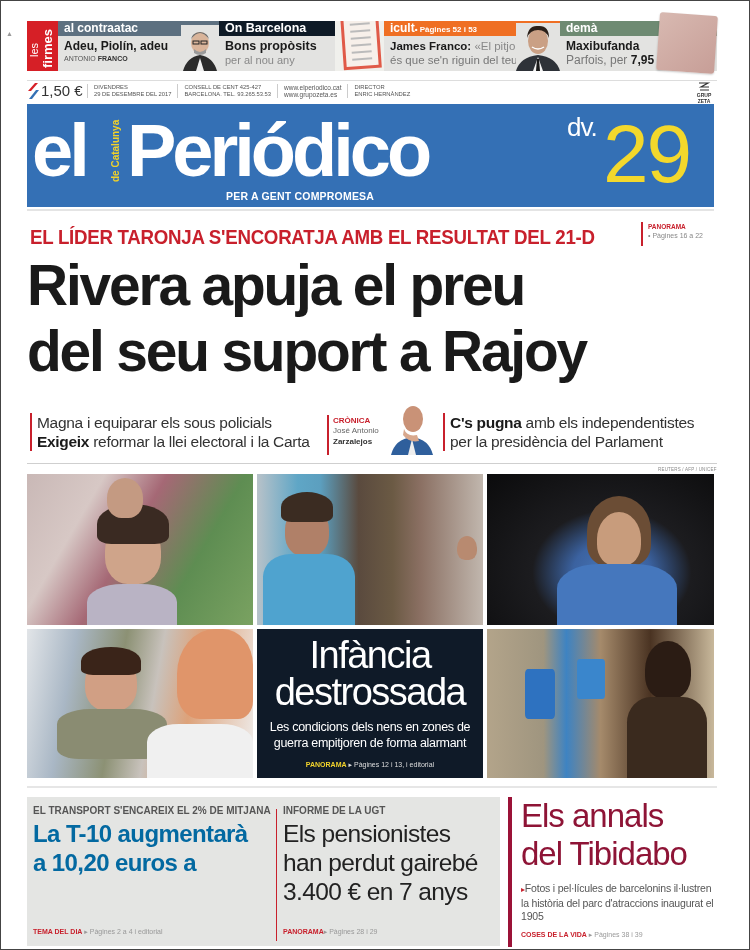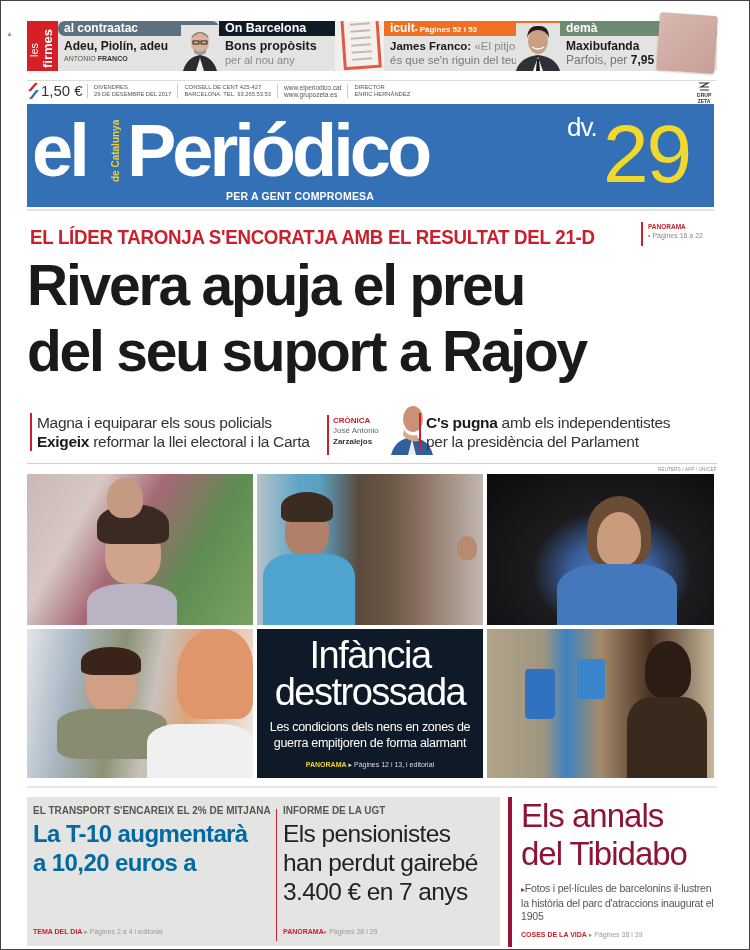--- a/index.html
+++ b/index.html
@@ -15,21 +15,21 @@
   .firmes-tag .les { position: absolute; left: 1px; top: 36px; transform: rotate(-90deg); transform-origin: left top; font-size: 11px; font-weight: 400; white-space: nowrap; }
   .firmes-tag .firmes { position: absolute; left: 13px; top: 47px; transform: rotate(-90deg); transform-origin: left top; font-size: 13px; font-weight: 700; white-space: nowrap; }
   .teaser { position: relative; height: 50px; background: #e3e3e1; overflow: hidden; }
   .teaser .bar { height: 15px; line-height: 15px; padding-left: 6px; font-size: 12px; font-weight: 700; color: #fff; white-space: nowrap; }
   .teaser .bar .sub { font-size: 8px; font-weight: 700; }
   .teaser .title { padding-left: 6px; padding-top: 3px; font-size: 12px; line-height: 14px; font-weight: 700; color: #1a1a1a; white-space: nowrap; }
   .teaser .sub2 { padding-left: 6px; font-size: 12px; line-height: 14px; color: #777; white-space: nowrap; }
   .teaser .byline { padding-left: 6px; padding-top: 2px; font-size: 7px; color: #555; }
   .teaser .byline b { font-weight: 700; color: #333; }
   .t-contra { width: 161px; }
-  .t-contra .bar { background: #5d7080; border-radius: 7px; }
+  .t-contra .bar { background: #5d7080; }
   .t-barna { width: 116px; }
   .t-barna .bar { background: #0e1a26; font-size: 12.5px; }
   .t-barna .sub2 { font-size: 11px; color: #888; }
   .t-barna .title { font-size: 12.5px; }
   .t-doc { width: 49px; background: #f0f0ec; }
   .t-icult { width: 176px; }
   .t-icult .bar { background: #ef6f23; }
   .t-icult .title { font-size: 11.5px; }
   .t-icult .title span { font-weight: 400; color: #888; }
   .t-icult .sub2 { font-size: 11.5px; }
@@ -66,21 +66,21 @@
   .xref .sec { font-size: 6.5px; font-weight: 700; color: #c8202c; line-height: 9px; }
   .xref .pg { font-size: 7px; color: #888; line-height: 9px; white-space: nowrap; }
   .headline { position: absolute; left: 27px; top: 252px; width: 700px; font-size: 58px; line-height: 66px; font-weight: 700; color: #1a1a1a; letter-spacing: -2.2px; white-space: nowrap; }
   .headline div { transform: scaleX(0.98); transform-origin: left; }
 
   
   .subs { position: absolute; left: 27px; top: 413px; width: 690px; height: 44px; }
   .sub-story { position: absolute; top: 0; border-left: 2px solid #c8202c; padding-left: 5px; font-size: 15.5px; line-height: 19px; color: #333; letter-spacing: -0.3px; white-space: nowrap; }
   .sub-story b { color: #1a1a1a; font-weight: 700; }
   .sub-1 { left: 3px; width: 290px; }
-  .sub-3 { left: 392px; width: 274px; }
+  .sub-3 { left: 416px; width: 274px; }
   .cronica { position: absolute; left: 300px; top: 2px; border-left: 2px solid #c8202c; padding-left: 4px; width: 110px; height: 40px; }
   .cronica .lbl { font-size: 8px; font-weight: 700; color: #c8202c; line-height: 11px; }
   .cronica .nm1 { font-size: 8px; color: #666; line-height: 10px; }
   .cronica .nm2 { font-size: 8px; font-weight: 700; color: #333; line-height: 11px; }
   .cronica .portrait { position: absolute; left: 58px; top: -12px; width: 50px; height: 52px; }
   .rule2 { position: absolute; left: 27px; top: 463px; width: 690px; height: 1px; background: #cfcfcf; }
   .credit { position: absolute; left: 658px; top: 467px; font-size: 4.5px; color: #888; letter-spacing: 0.2px; }
 
   
   .grid { position: absolute; left: 27px; top: 474px; width: 687px; height: 304px; }

